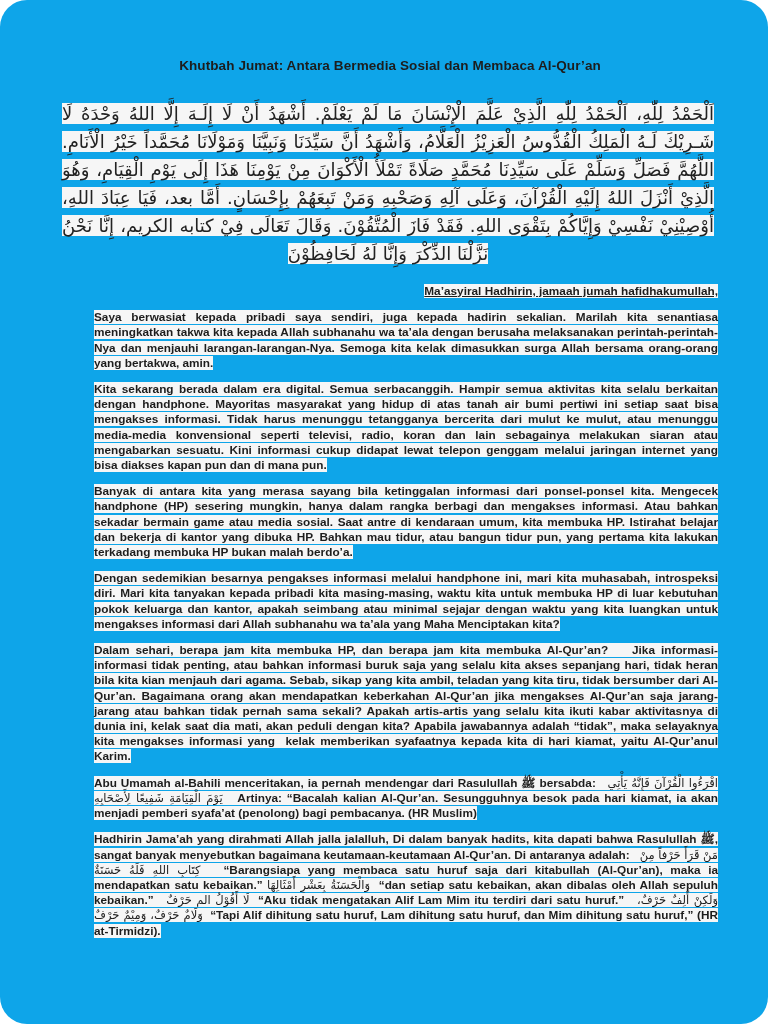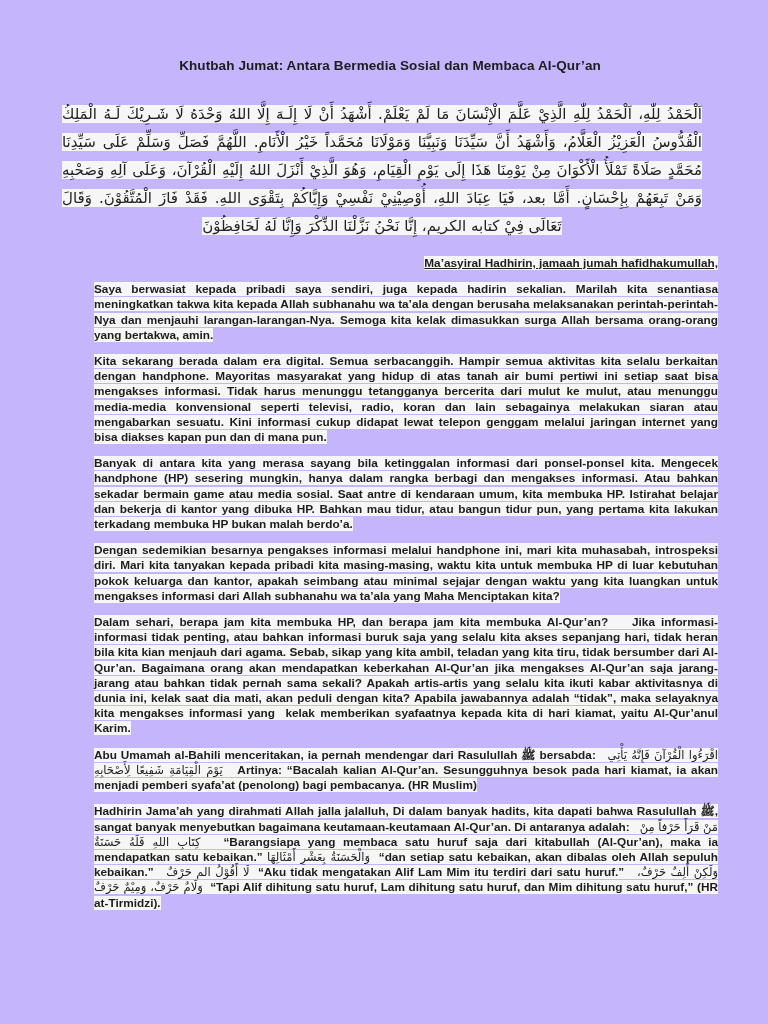--- a/index.html
+++ b/index.html
@@ -2,42 +2,43 @@
 <html lang="id"><head>
 <meta charset="utf-8">
 <style>
   html, body { margin: 0; padding: 0; background: #ffffff; }
   .page {
     position: relative;
     width: 768px;
     height: 1024px;
     margin: 0 auto;
     box-sizing: border-box;
-    background: #c4b5fd;
+    background: #0ea5e9;
     padding: 58px 50px 0 62px;
     overflow: hidden;
     color: #1d1d1d;
     font-family: "Liberation Sans", sans-serif;
+    border-radius: 27px;
   }
   .title {
     margin: 0 0 27px 0;
     text-align: center;
     font-size: 13.5px;
     font-weight: bold;
     letter-spacing: 0.1px;
   }
   .arabic-opening {
     direction: rtl;
     text-align: justify;
     text-align-last: center;
     font-family: "DejaVu Sans", sans-serif;
-    font-size: 15px;
+    font-size: 18px;
     line-height: 28px;
     font-weight: normal;
-    margin: 0 16px 16px 0;
+    margin: 0 4px 16px 0;
     color: #222;
   }
   .block {
     margin: 0 0 11px 0;
     font-size: 11.8px;
     line-height: 15.2px;
     font-weight: bold;
     color: #1d1d1d;
   }
   .para { text-align: justify; margin-left: 32px; }

